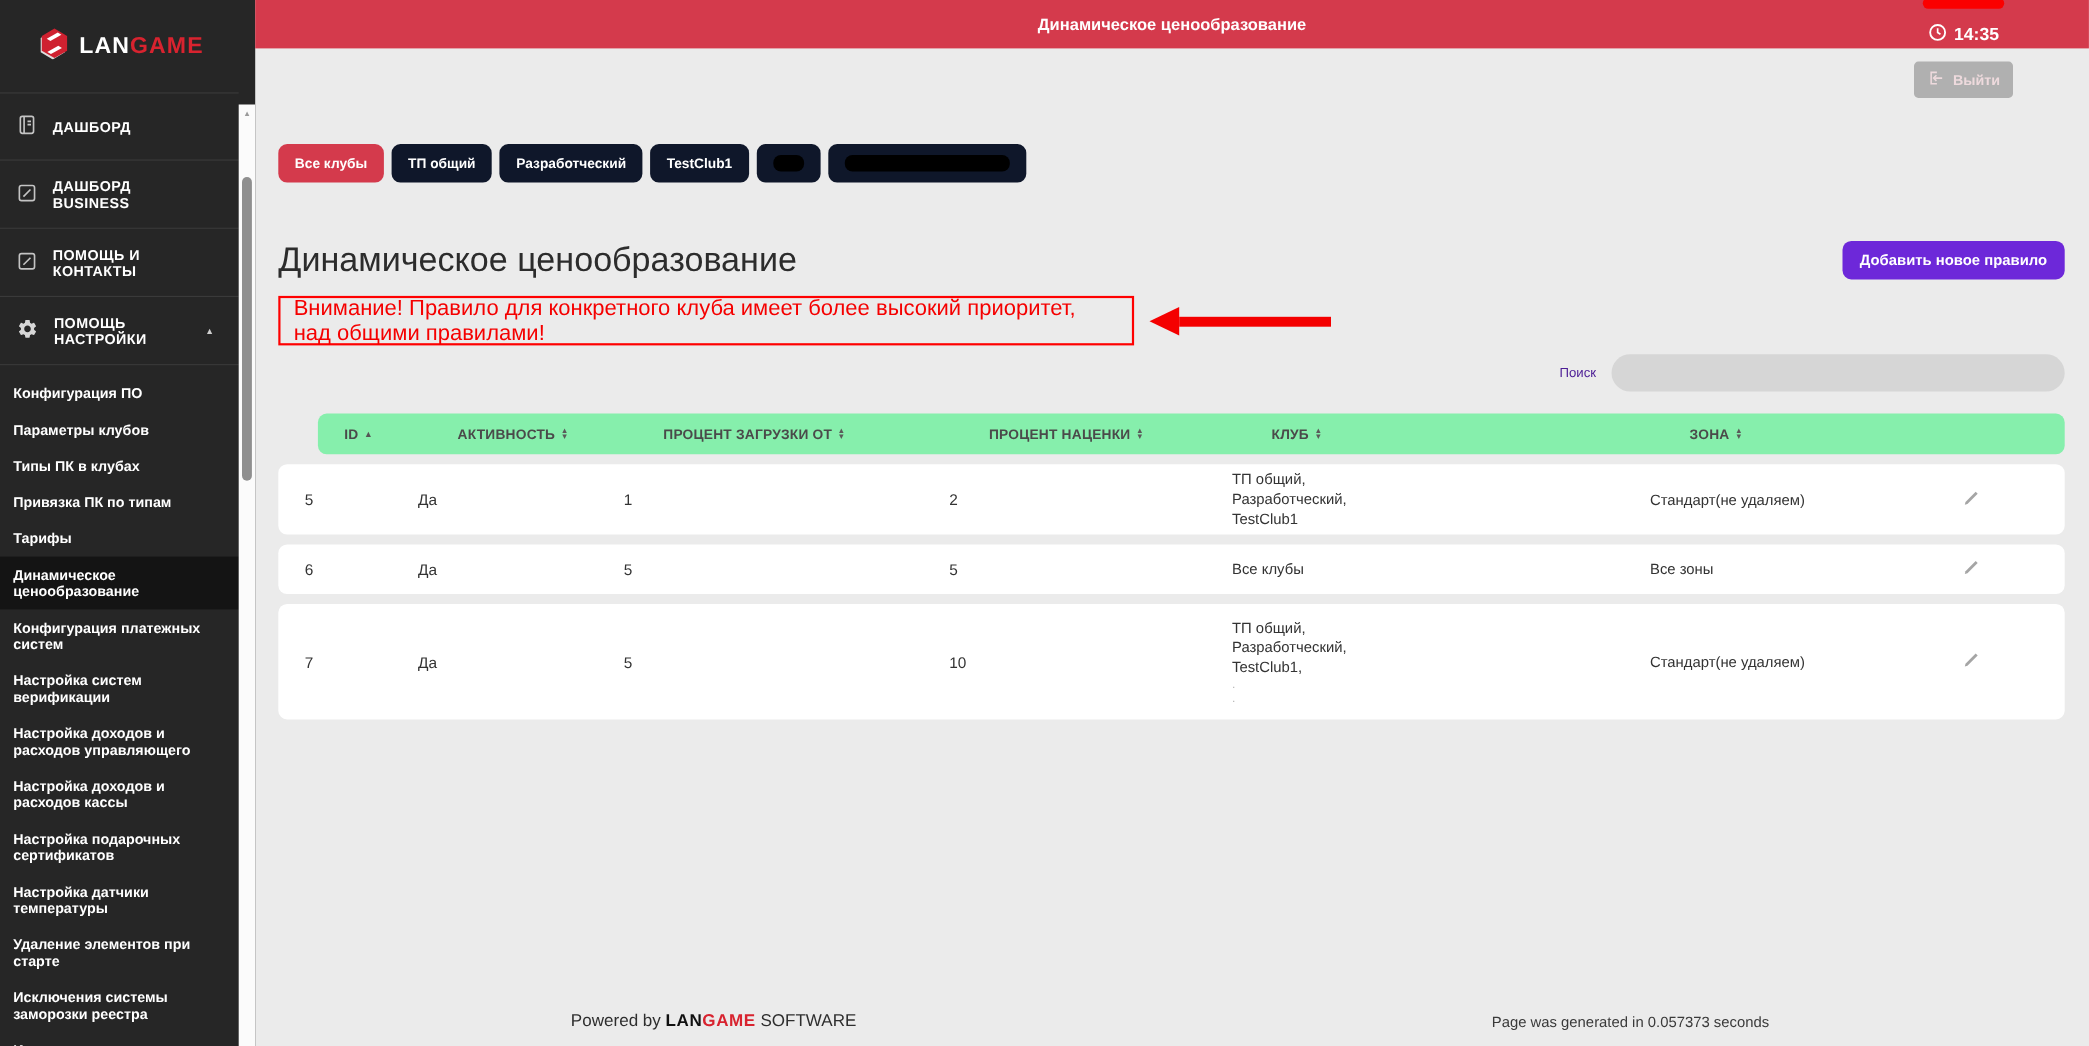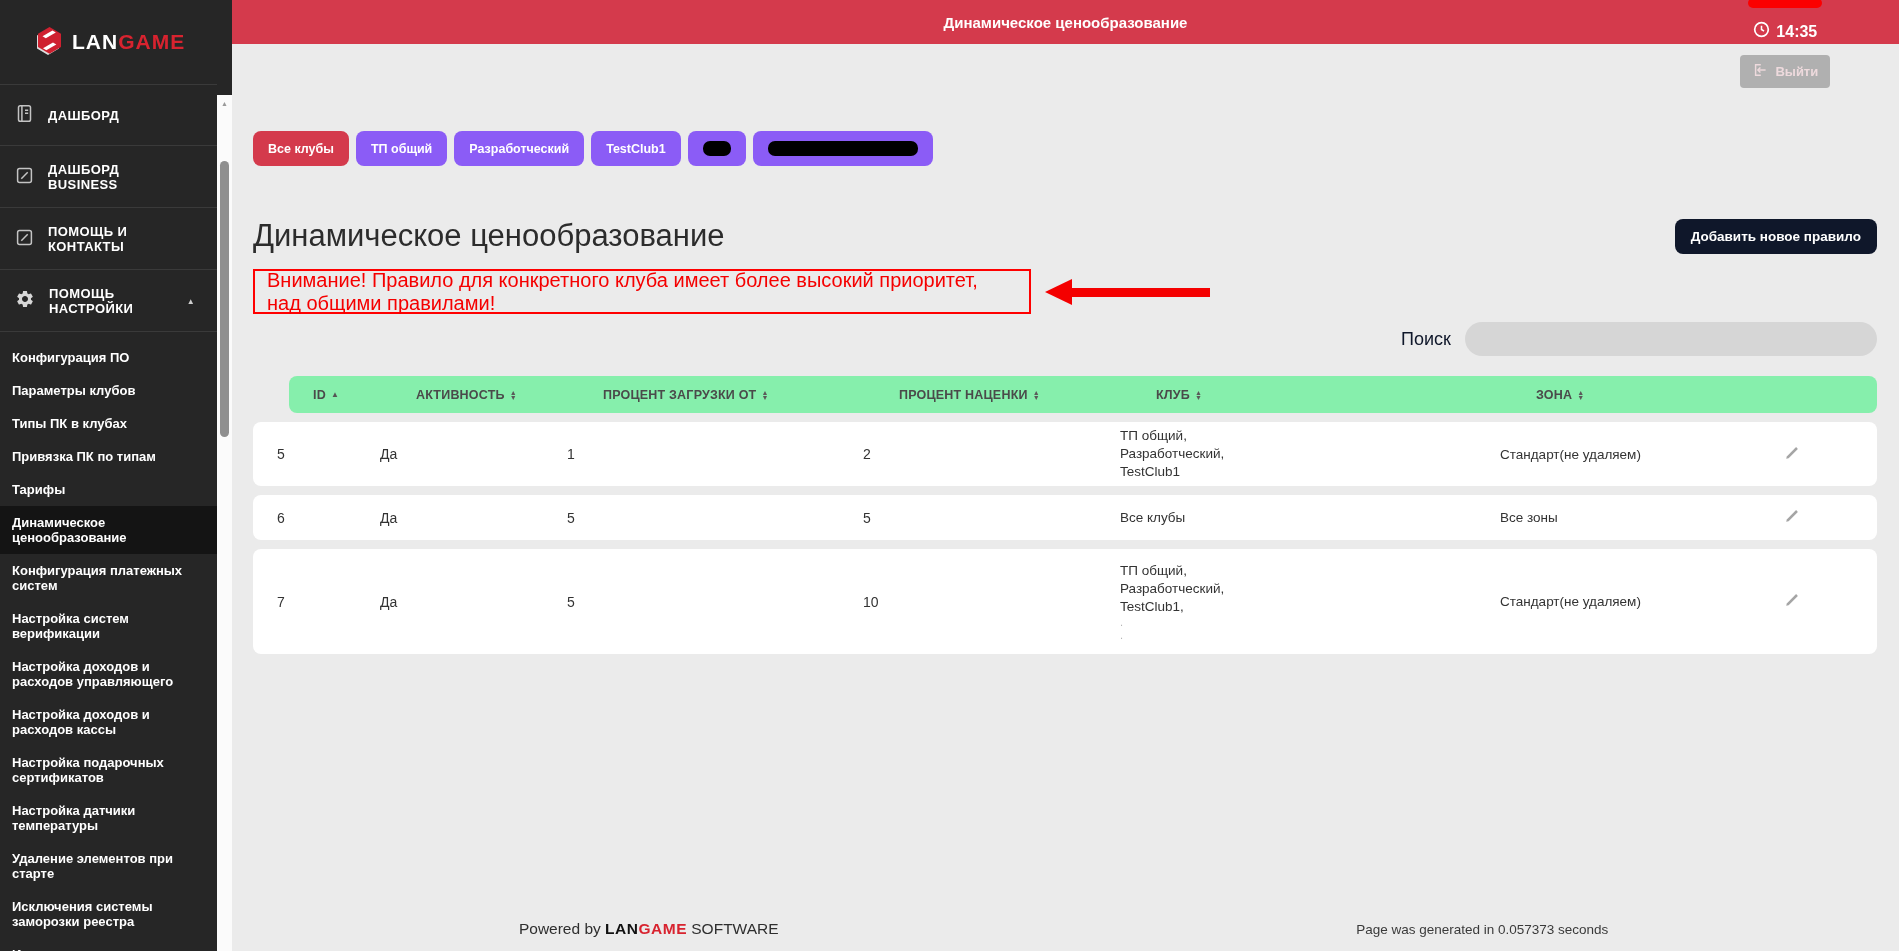--- a/index.html
+++ b/index.html
@@ -44,46 +44,46 @@
   .blob-red { width:74px; height:10px; background:#fb0000; border-radius:5px; }
   .time-wrap { display:flex; align-items:center; gap:6px; color:#fff;
                font-weight:bold; font-size:16px; }
   .btn-logout { background:rgba(0,0,0,.25); color:#eedadd; font-size:13px; font-weight:600;
                 padding:7px 12px; border-radius:4px; border:none; display:flex;
                 align-items:center; gap:7px; cursor:pointer; font-family:inherit; }
 
   .content { padding:0 22px 0 21px; flex:1; }
 
   .filters { margin-top:87px; display:flex; gap:7px; }
-  .filter-btn { height:35px; border:none; border-radius:8px; background:#8b5cf6; color:#fff;
+  .filter-btn { height:35px; border:none; border-radius:8px; background:#0f172a; color:#fff;
                 font-size:12.5px; font-weight:bold; padding:0 15px; cursor:pointer;
                 display:flex; align-items:center; justify-content:center; font-family:inherit; }
   .filter-btn.active { background:#d43a4c; }
   .filter-btn.r-short { width:58px; }
   .filter-btn.r-long  { width:180px; }
   .redact-blob { background:#000; border-radius:7px; height:15px; }
   .r-short .redact-blob { width:42px; }
   .r-long  .redact-blob { width:162px; }
 
   .title-row { margin-top:52px; display:flex; align-items:center; justify-content:space-between; }
   .page-title { font-size:31px; font-weight:500; color:#2c2c2c; }
-  .btn-add { background:#0f172a; color:#fff; font-size:13.5px; font-weight:600;
+  .btn-add { background:#6d28d9; color:#fff; font-size:13.5px; font-weight:600;
              padding:10px 16px; border:none; border-radius:8px; cursor:pointer;
              font-family:inherit;text-align:center; }
 
   .warning-row { position:relative; margin-top:15px; height:45px; }
   .warning-box { width:778px; height:45px; border:2px solid #ff0000; color:#f50000;
                  font-size:20px; display:flex; align-items:center; padding:0 12px; }
   .red-arrow { position:absolute; left:792px; top:10px; display:flex; align-items:center; }
   .red-arrow .head { width:0; height:0; border-top:13px solid transparent;
                      border-bottom:13px solid transparent; border-right:27px solid #f40000; }
   .red-arrow .bar { width:138px; height:9px; background:#f40000; }
 
   .search-row { margin-top:8px; display:flex; justify-content:flex-end; align-items:center; gap:14px; }
-  .search-label { font-size:18px; color:#0f172a; }
+  .search-label { font-size:12px; color:#4c1d95; }
   .search-input { width:412px; height:34px; border:none; border-radius:17px; background:#d6d6d6;
                   outline:none; padding:0 16px; font-size:14px; font-family:inherit; }
 
   .table { margin-top:20px; }
   .t-grid { display:grid; grid-template-columns:103px 187px 296px 257px 380px 280px 1fr;
             padding:0 24px; align-items:center; }
   .t-head { background:#86efac; border-radius:8px; height:37px; font-size:12.5px; font-weight:bold;
             color:#4a4a4a; letter-spacing:.2px;margin-left:36px; }
   .th { display:flex; align-items:center; gap:5px; cursor:pointer; }
   .sort-asc { font-size:8px; color:#555; }

